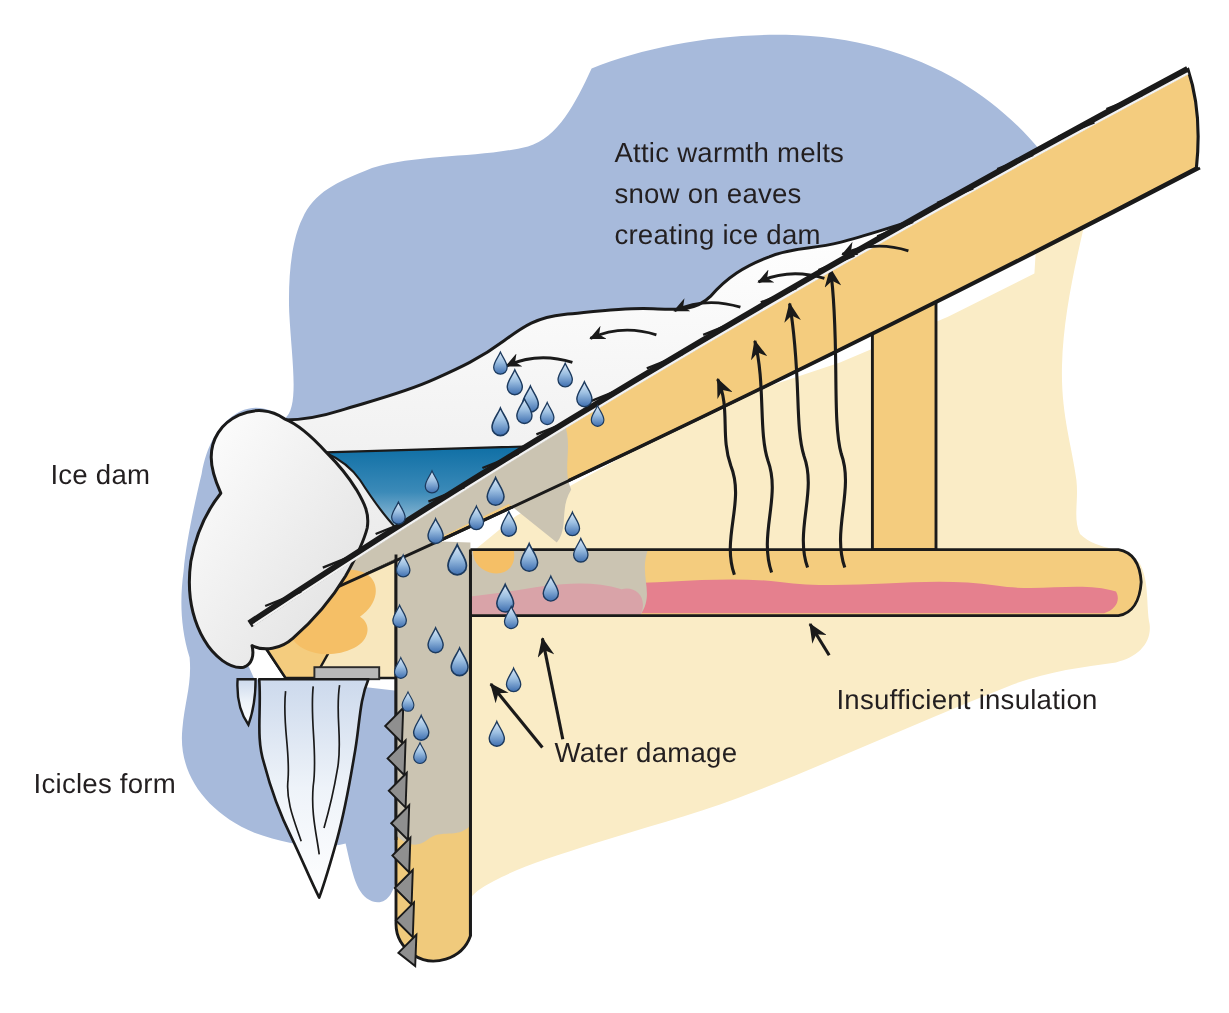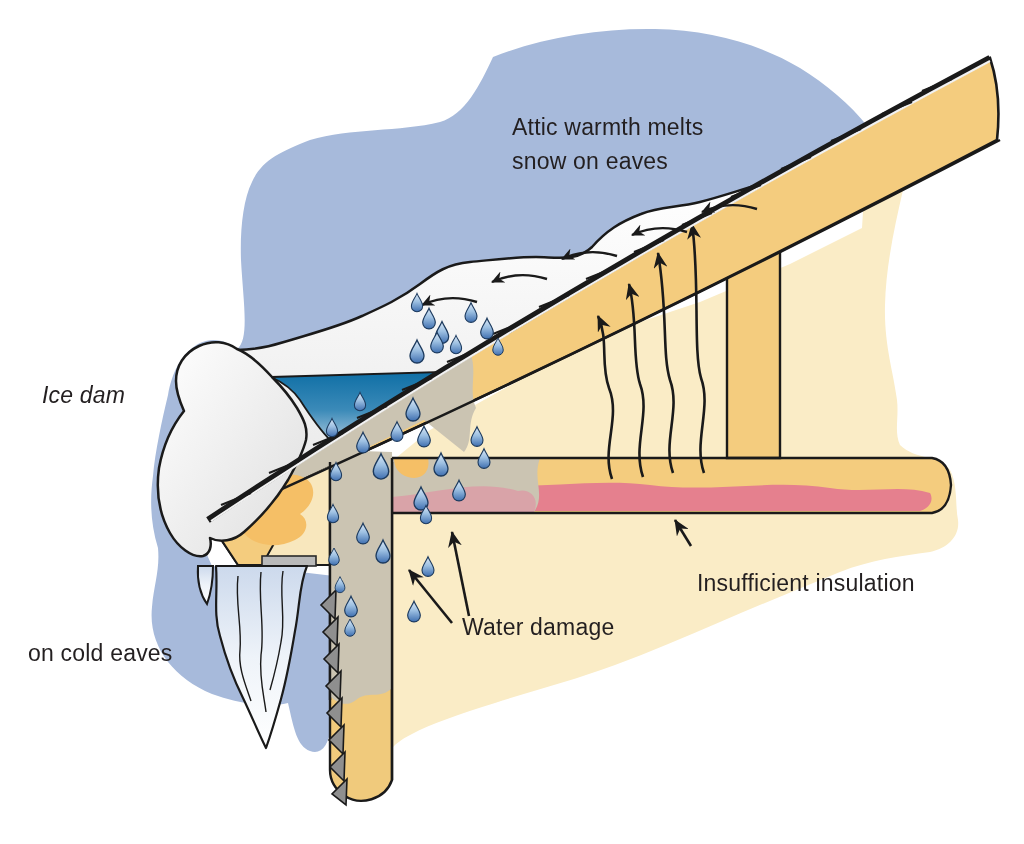--- a/index.html
+++ b/index.html
@@ -2,21 +2,21 @@
 <html><head>
 <meta charset="utf-8">
 <style>
   html,body{margin:0;padding:0;background:#ffffff;}
   #stage{position:relative;width:1024px;height:844px;background:#ffffff;overflow:hidden;
          font-family:"Liberation Sans",sans-serif;}
   #stage svg{position:absolute;left:0;top:0;}
   .label{position:absolute;font-size:23px;line-height:34px;color:#231f20;
          white-space:nowrap;letter-spacing:0.2px;margin-top:26px;}
   #lbl-attic{left:512px;top:84px;}
-  #lbl-icedam{left:42px;top:352px;font-style:italic;}
+  #lbl-icedam{left:42px;top:352px;}
   #lbl-icicles{left:28px;top:610px;}
   #lbl-water{left:462px;top:584px;}
   #lbl-insuf{left:697px;top:540px;text-align:center;}
 </style>
 </head>
 <body>
 
 <div id="stage">
 
 <svg width="1024" height="844" viewBox="0 0 1024 844">
@@ -235,21 +235,22 @@
   <g fill="none" stroke="#1a1a1a" stroke-width="2.6">
     <path marker-end="url(#ah)" d="M452,623 L409,570"></path>
     <path marker-end="url(#ah)" d="M469,616 L452,532"></path>
     <path marker-end="url(#ah)" d="M691,546 L675,520"></path>
   </g>
 </svg>
 
 <div class="label" id="lbl-attic">
   <div>Attic warmth melts</div>
   <div>snow on eaves</div>
+  <div>creating ice dam</div>
 </div>
 <div class="label" id="lbl-icedam">Ice dam</div>
 <div class="label" id="lbl-icicles">
-  <div>on cold eaves</div>
+  <div>Icicles form</div>
 </div>
 <div class="label" id="lbl-water">Water damage</div>
 <div class="label" id="lbl-insuf">Insufficient insulation</div>
 
 </div>
 
 </body></html>

